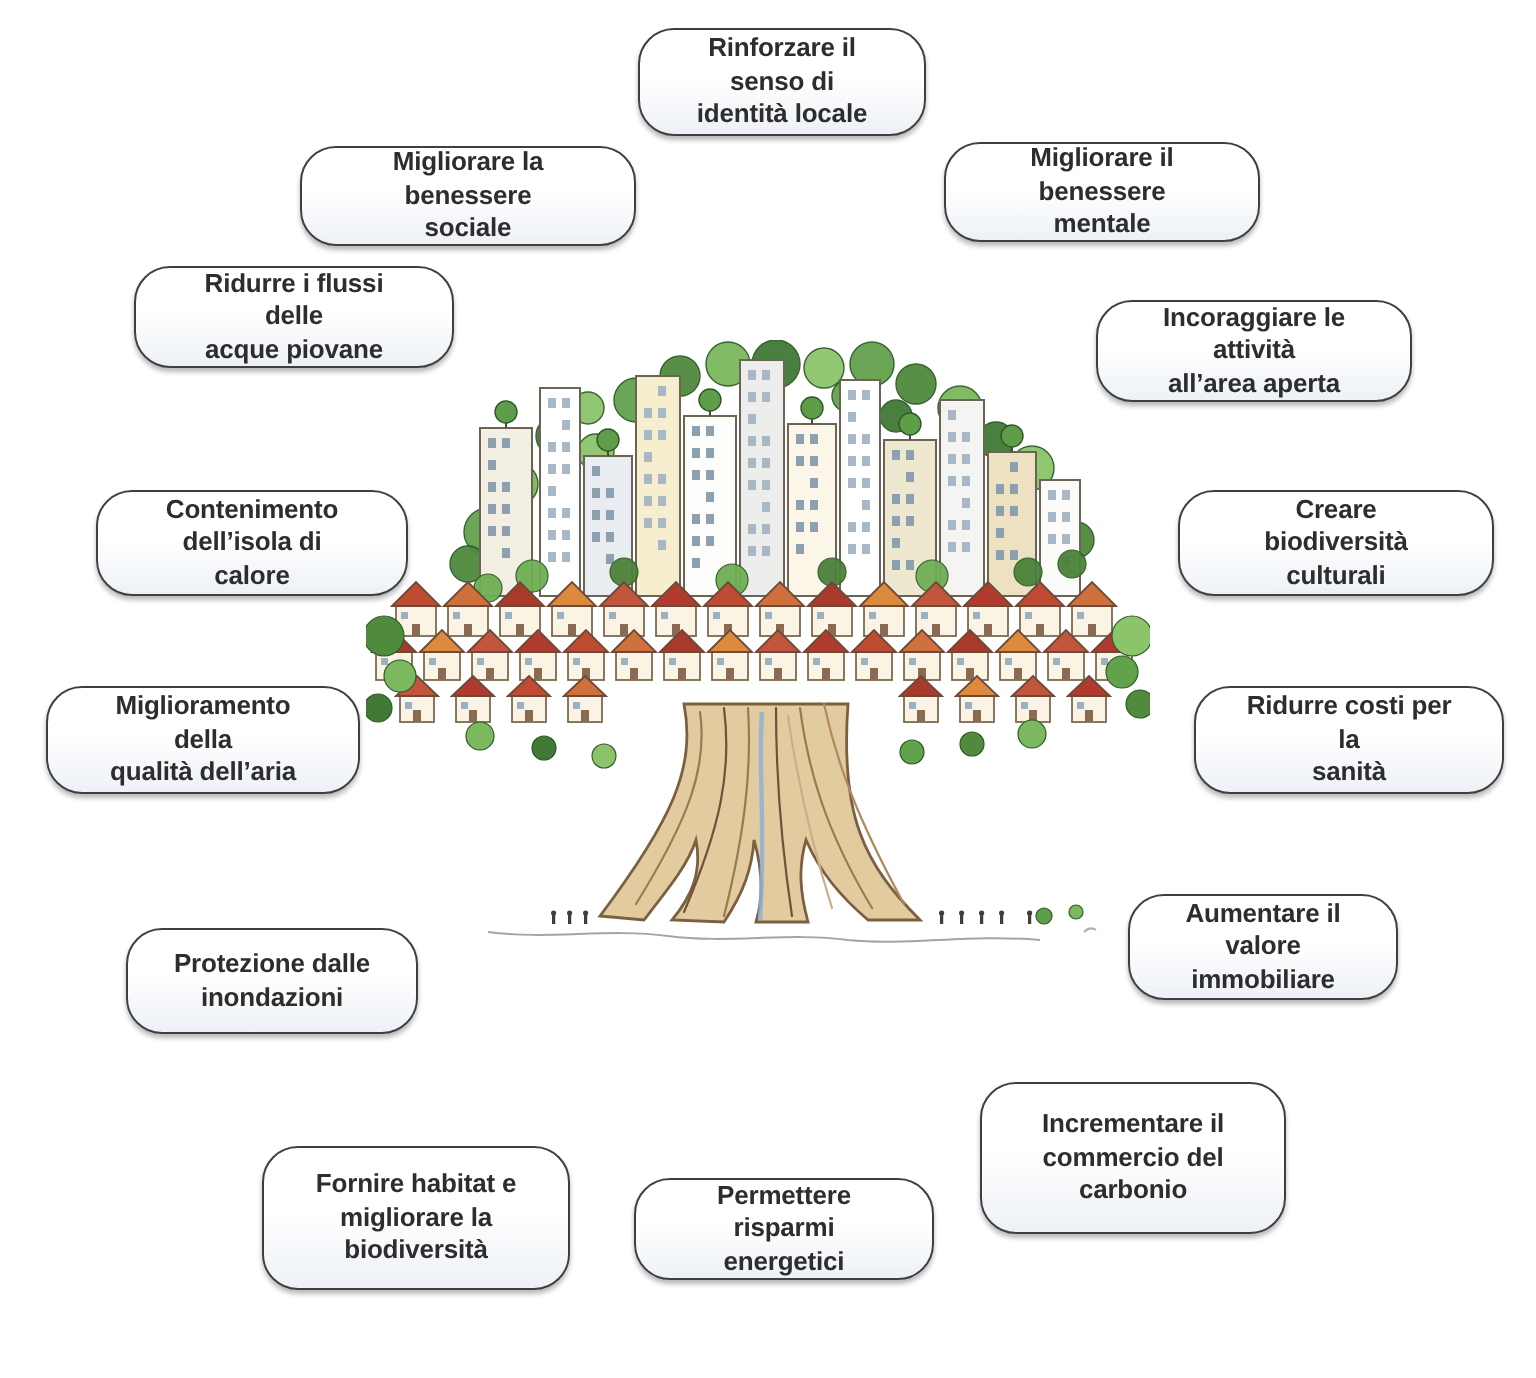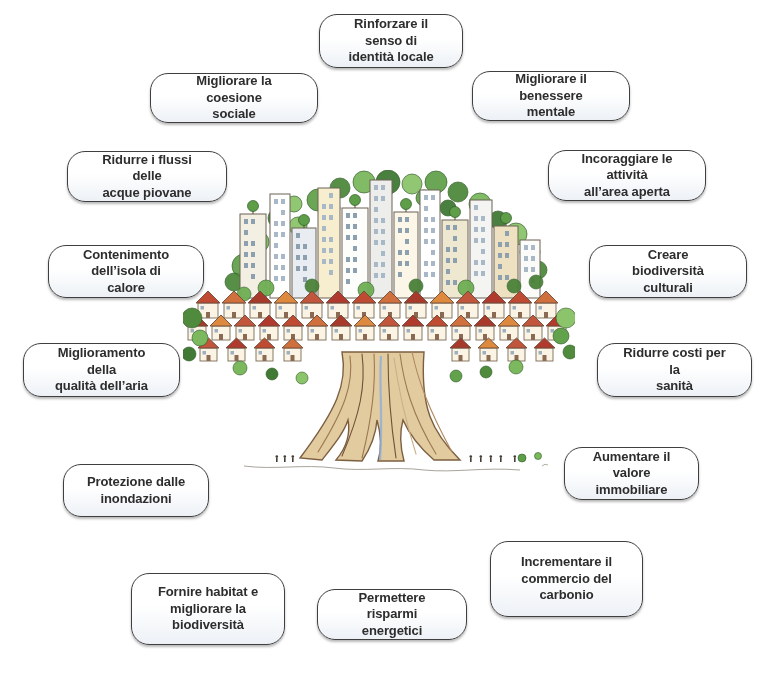--- a/index.html
+++ b/index.html
@@ -13,21 +13,21 @@
     background:linear-gradient(180deg,#ffffff 45%,#edf1f6 100%);
     box-shadow:0 2px 2.5px rgba(0,0,0,.28);
     display:flex;align-items:center;justify-content:center;
     text-align:center;white-space:pre-line;
     font-size:13px;font-weight:bold;color:#2d2d2d;
     line-height:1.28;letter-spacing:-0.1px;padding:2px 22px;
   }
   .b1 {left:319px;top:14px; width:144px;height:54px;}
   .b2 {left:150px;top:73px; width:168px;height:50px;}
   .b3 {left:472px;top:71px; width:158px;height:50px;}
-  .b4 {left:67px; top:151px;width:160px;height:51px;}
+  .b4 {left:67px; top:133px;width:160px;height:51px;}
   .b5 {left:548px;top:150px;width:158px;height:51px;}
   .b6 {left:48px; top:245px;width:156px;height:53px;}
   .b7 {left:589px;top:245px;width:158px;height:53px;}
   .b8 {left:23px; top:343px;width:157px;height:54px;}
   .b9 {left:597px;top:343px;width:155px;height:54px;}
   .b10{left:63px; top:447px;width:146px;height:53px;margin-top:17px;}
   .b11{left:564px;top:447px;width:135px;height:53px;}
   .b12{left:131px;top:545px;width:154px;height:72px;margin-top:28px;}
   .b13{left:317px;top:589px;width:150px;height:51px;}
   .b14{left:490px;top:541px;width:153px;height:76px;}
@@ -416,21 +416,21 @@
       <circle cx="316.8" cy="286.5" r="1.3" fill="#433d34"></circle>
       <rect x="330" y="287.5" width="1.6" height="4.5" fill="#433d34"></rect>
       <circle cx="330.8" cy="286.5" r="1.3" fill="#433d34"></circle>
       <circle cx="338" cy="288" r="4" fill="#5f9e49" stroke="#2f5a27" stroke-width="0.6"></circle>
       <circle cx="354" cy="286" r="3.5" fill="#7cb85e" stroke="#2f5a27" stroke-width="0.6"></circle>
       <path d="M358,296 q3,-3 6,-1" stroke="#b4ac9e" stroke-width="1" fill="none"></path>
     </svg>
 
   <div class="bubble b1">Rinforzare il senso di
 identità locale</div>
-  <div class="bubble b2">Migliorare la coesione
+  <div class="bubble b2">Migliorare la benessere
 sociale</div>
   <div class="bubble b3">Migliorare il benessere
 mentale</div>
   <div class="bubble b4">Ridurre i flussi delle
 acque piovane</div>
   <div class="bubble b5">Incoraggiare le attività
 all’area aperta</div>
   <div class="bubble b6">Contenimento
 dell’isola di calore</div>
   <div class="bubble b7">Creare biodiversità

